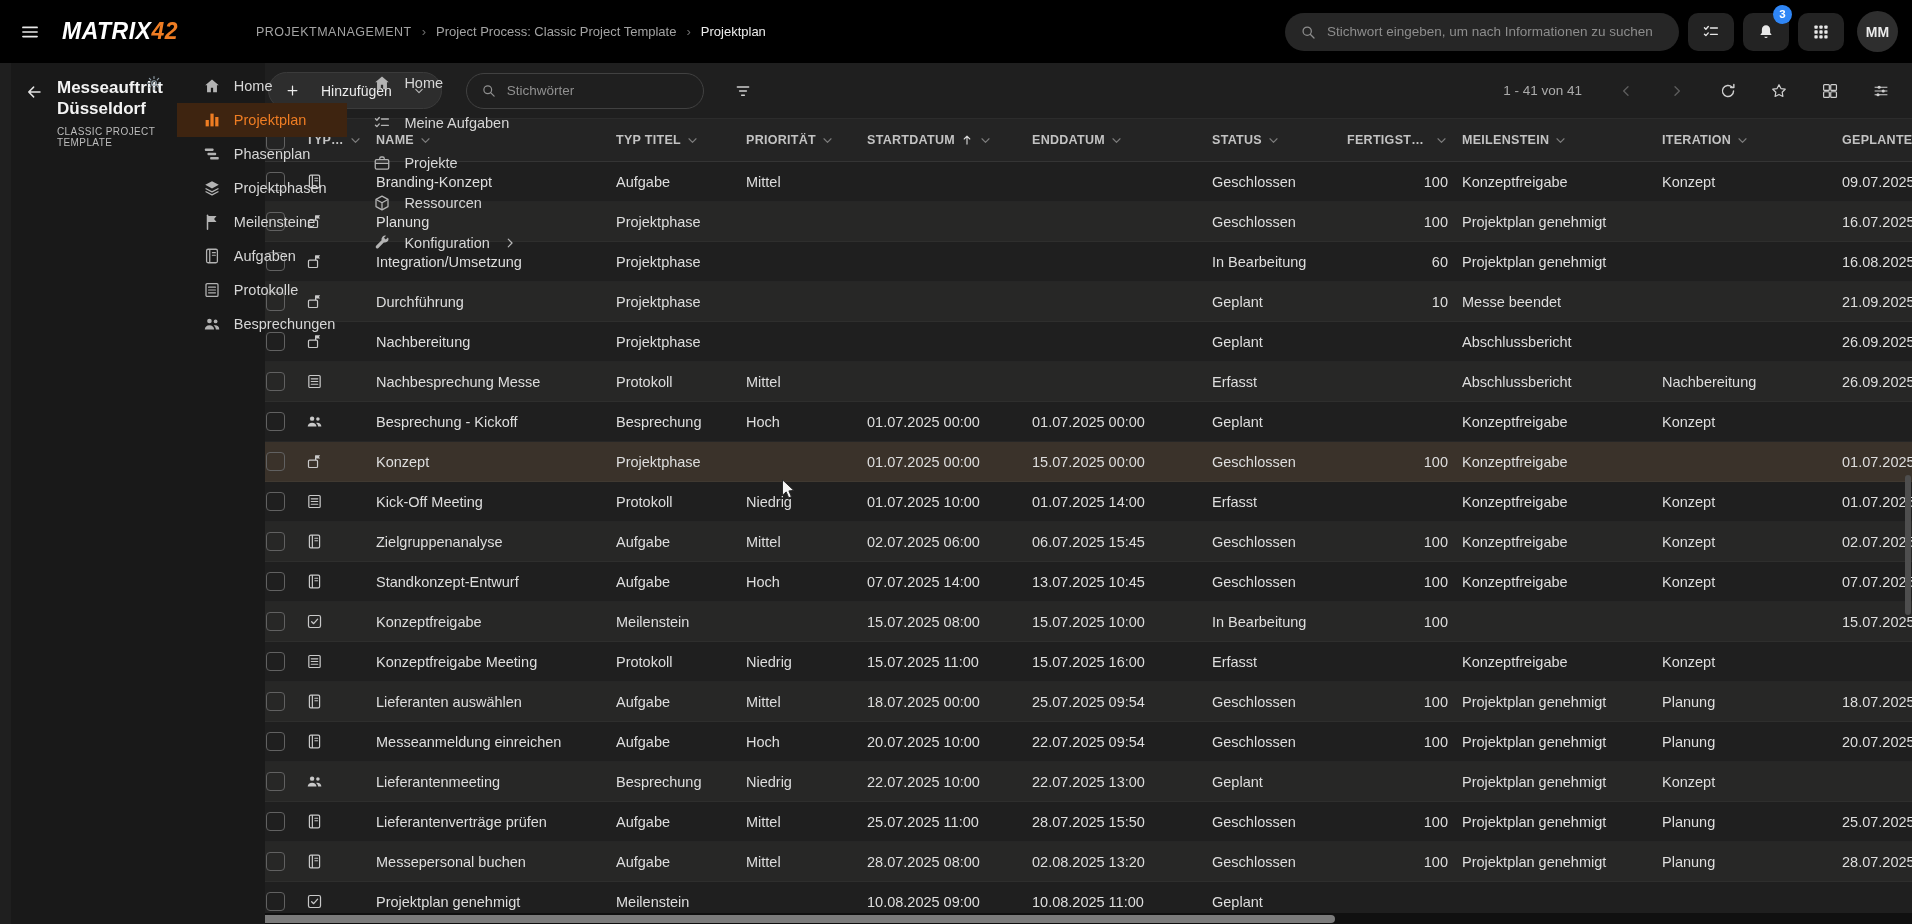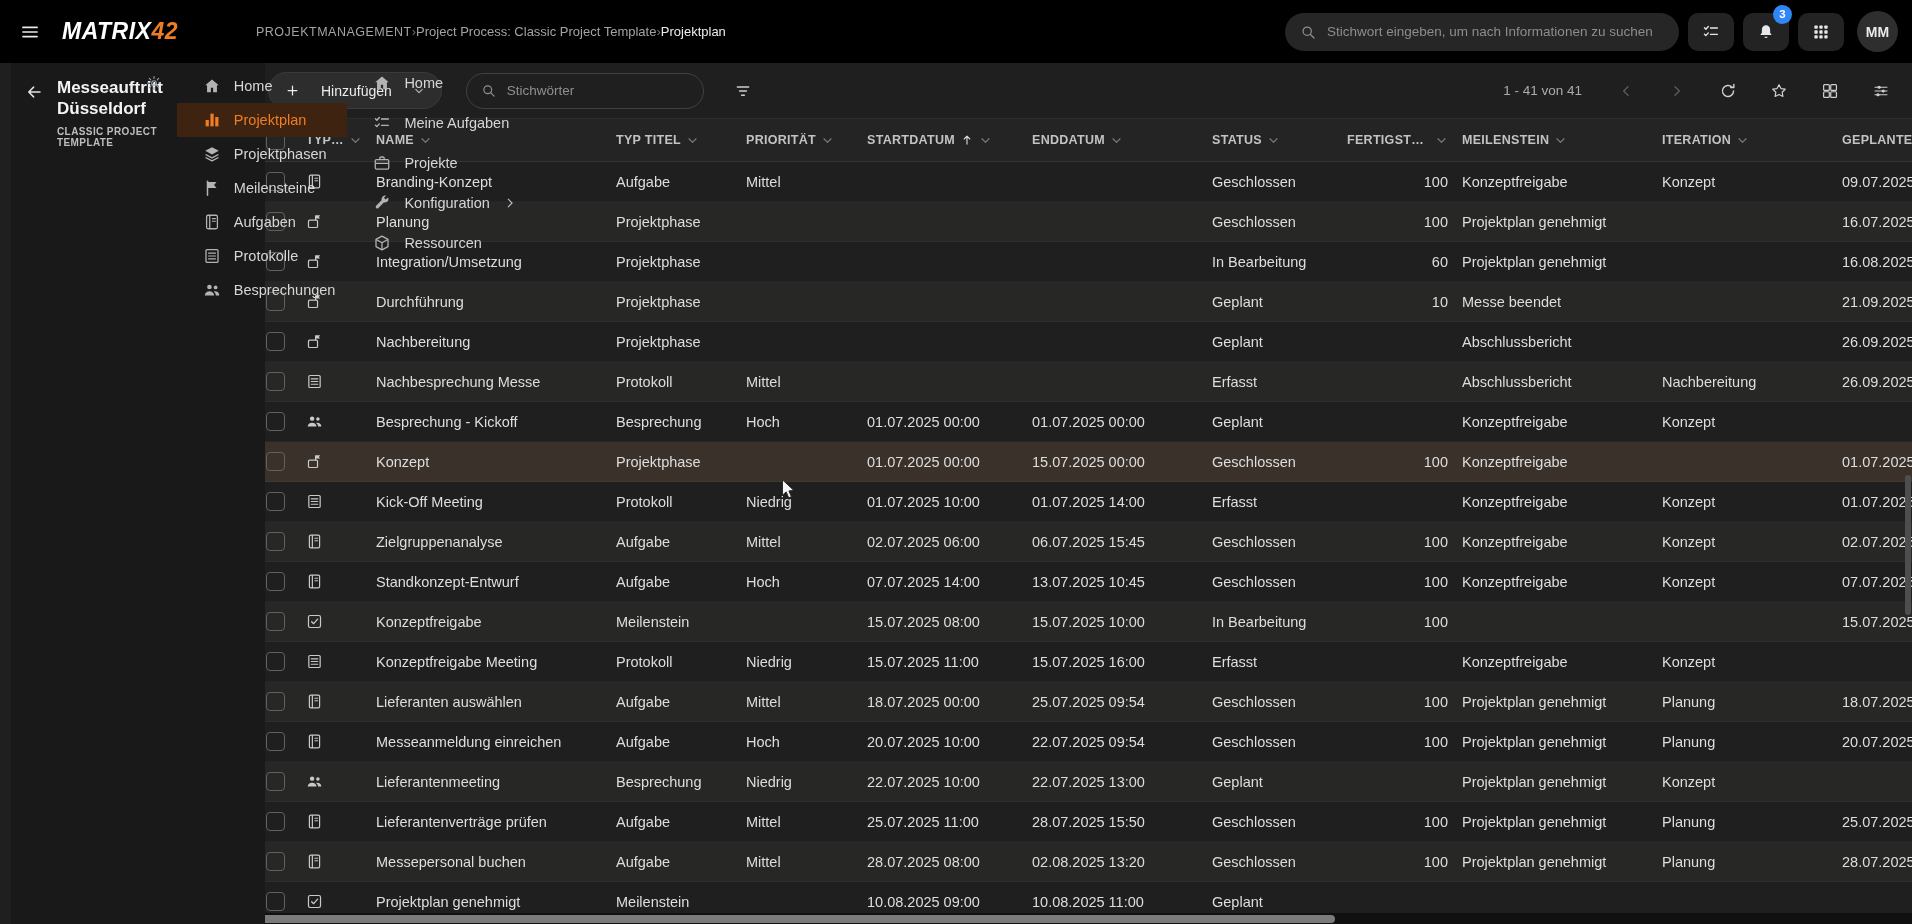--- a/index.html
+++ b/index.html
@@ -10,42 +10,42 @@
   .i12{width:12px;height:12px}.i15{width:15px;height:15px}.i16{width:16px;height:16px}
   .i18{width:18px;height:18px}.i20{width:20px;height:20px}.i24{width:24px;height:24px}
 
   
   .topbar{position:absolute;top:0;left:0;right:0;height:63px;background:var(--topbar-bg,#000);display:flex;align-items:center;padding:0 14px 0 0;z-index:6}
   .tb-iconbtn{background:none;border:none;color:#e8e8e8;width:44px;height:40px;display:flex;align-items:center;justify-content:center;cursor:pointer;padding:0}
   .menu-btn{margin-left:8px}
   .logo{margin-left:10px;font-style:italic;font-weight:bold;font-size:23px;letter-spacing:.5px;display:flex;cursor:pointer}
   .logo-m{color:#fff}
   .logo-42{color:var(--accent-orange,#ef7d23)}
-  .breadcrumb{position:absolute;left:256px;top:0;height:63px;display:flex;align-items:center;gap:0;font-size:13px}
+  .breadcrumb{position:absolute;left:256px;top:0;height:63px;display:flex;align-items:center;gap:10px;font-size:13px}
   .bc-item{color:#a3a3a3;cursor:pointer;white-space:nowrap}
   .bc-item.first{letter-spacing:.5px;font-size:12.5px}
   .bc-item.last{color:#ededed}
   .bc-sep{color:#6d6d6d;font-size:13px}
   .topbar-right{margin-left:auto;display:flex;align-items:center;gap:9px}
   .global-search{width:394px;height:38px;border-radius:19px;background:#262626;display:flex;align-items:center;padding:0 15px;gap:9px}
   .gs-ic{color:#8d8d8d}
   .gs-input{flex:1;background:none;border:none;outline:none;color:#ddd;font-size:13.5px;font-family:inherit;min-width:0}
   .gs-input::placeholder{color:#8d8d8d}
   .tb-iconbtn.boxed{background:#232323;border-radius:10px;width:46px;height:38px}
   .bell-btn{position:relative}
   .badge{position:absolute;top:-8px;right:-3px;min-width:19px;height:19px;padding:0 4px;border-radius:10px;background:var(--badge-blue,#2f86f6);color:#fff;font-size:11.5px;font-weight:bold;display:flex;align-items:center;justify-content:center}
   .avatar{width:41px;height:41px;border-radius:50%;background:#2e2e2e;color:#eaeaea;font-size:14px;font-weight:bold;display:flex;align-items:center;justify-content:center;margin-left:4px;cursor:pointer}
 
   
   .sidebar{position:absolute;top:63px;bottom:0;left:11px;width:254px;background:var(--sidebar-bg,#191919);display:flex;flex-direction:row;z-index:4}
   .sidebar-head{position:relative;padding:15px 14px 10px 46px}
   .back-btn{position:absolute;left:9px;top:15px;background:none;border:none;color:#e2e2e2;width:28px;height:28px;display:flex;align-items:center;justify-content:center;cursor:pointer;padding:0}
   .proj-gear{position:absolute;right:10px;top:7px;background:none;border:none;color:#92a1ab;width:26px;height:26px;display:flex;align-items:center;justify-content:center;cursor:pointer;padding:0}
   .proj-title{font-size:17px;font-weight:bold;color:#f3f3f3;line-height:1.22}
-  .proj-subtitle{margin-top:7px;font-size:10px;font-weight:bold;letter-spacing:.4px;color:#bdbdbd}
+  .proj-subtitle{margin-top:7px;font-size:10px;font-weight:normal;letter-spacing:.4px;color:#bdbdbd}
   .sidebar-nav{margin-top:6px}
   .nav-item{height:34px;display:flex;align-items:center;gap:13px;padding:0 12px 0 26px;color:#d6d6d6;font-size:14.5px;cursor:pointer;white-space:nowrap}
   .nav-item .nav-ic{color:#b3b3b3;width:18px;height:18px}
   .nav-item.active{background:var(--active-nav-bg,#3e2410);color:var(--accent-orange,#ef7d23)}
   .nav-item.active .nav-ic{color:var(--accent-orange,#ef7d23)}
   .nav-chevron{margin-left:auto;color:#b9b9b9;width:14px;height:14px}
   .sidebar-spacer{flex:1}
   .sidebar-bottom{padding-bottom:4px}
   .sidebar-bottom .nav-item{height:40px}
 
@@ -210,20 +210,30 @@
               <rect x="3.5" y="12" width="4.3" height="8.5" fill="currentColor"></rect>
               <rect x="9.9" y="3.5" width="4.3" height="17" fill="currentColor"></rect>
               <rect x="16.3" y="8" width="4.3" height="12.5" fill="currentColor"></rect>
             </svg>
           </span>
           <span class="nav-label">Projektplan</span>
         </div>
         <div class="nav-item">
           <span class="icon nav-ic">
             <svg viewBox="0 0 24 24" style="width:100%;height:100%;display:block" xmlns="http://www.w3.org/2000/svg">
+              <rect x="2.5" y="4.6" width="11.5" height="3.4" rx="1" fill="currentColor"></rect>
+              <rect x="6" y="10.3" width="11.5" height="3.4" rx="1" fill="currentColor"></rect>
+              <rect x="9.5" y="16" width="11.5" height="3.4" rx="1" fill="currentColor"></rect>
+            </svg>
+          </span>
+          <span class="nav-label">Phasenplan</span>
+        </div>
+        <div class="nav-item">
+          <span class="icon nav-ic">
+            <svg viewBox="0 0 24 24" style="width:100%;height:100%;display:block" xmlns="http://www.w3.org/2000/svg">
               <path d="M12 3l9 4.8-9 4.8-9-4.8z" fill="currentColor"></path>
               <path d="M3.4 12.6L12 17.2l8.6-4.6M3.4 16.6L12 21.2l8.6-4.6" fill="none" stroke="currentColor" stroke-width="1.7" stroke-linejoin="round"></path>
             </svg>
           </span>
           <span class="nav-label">Projektphasen</span>
         </div>
         <div class="nav-item">
           <span class="icon nav-ic">
             <svg viewBox="0 0 24 24" style="width:100%;height:100%;display:block" xmlns="http://www.w3.org/2000/svg">
               <path d="M6 21.5V3" stroke="currentColor" stroke-width="2" stroke-linecap="round"></path>
@@ -289,38 +299,38 @@
             <svg viewBox="0 0 24 24" style="width:100%;height:100%;display:block" xmlns="http://www.w3.org/2000/svg">
               <rect x="3" y="7.4" width="18" height="12.8" rx="1.8" fill="none" stroke="currentColor" stroke-width="1.7"></rect>
               <path d="M9 7.4V6a2 2 0 012-2h2a2 2 0 012 2v1.4M3 12.4h18" stroke="currentColor" stroke-width="1.7" fill="none"></path>
             </svg>
           </span>
           <span class="nav-label">Projekte</span>
         </div>
         <div class="nav-item">
           <span class="icon nav-ic">
             <svg viewBox="0 0 24 24" style="width:100%;height:100%;display:block" xmlns="http://www.w3.org/2000/svg">
+              <path d="M12 2.8l8 4.4v9.6l-8 4.4-8-4.4V7.2z" fill="none" stroke="currentColor" stroke-width="1.7" stroke-linejoin="round"></path>
+              <path d="M4.2 7.3L12 11.6l7.8-4.3M12 11.6V21" fill="none" stroke="currentColor" stroke-width="1.7" stroke-linejoin="round"></path>
+            </svg>
+          </span>
+          <span class="nav-label">Ressourcen</span>
+        </div>
+        <div class="nav-item">
+          <span class="icon nav-ic">
+            <svg viewBox="0 0 24 24" style="width:100%;height:100%;display:block" xmlns="http://www.w3.org/2000/svg">
               <path d="M20.7 6.5a5 5 0 01-6.3 4.8l-7.2 7.2a2.1 2.1 0 11-3-3l7.2-7.2a5 5 0 016-6.1L14.6 5l2.4 2.4 2.9-2.8c.4.6.7 1.2.8 1.9z" fill="currentColor"></path>
             </svg>
           </span>
           <span class="nav-label">Konfiguration</span>
           <span class="icon nav-chevron">
             <svg viewBox="0 0 24 24" style="width:100%;height:100%;display:block" xmlns="http://www.w3.org/2000/svg">
               <path d="M9 5.5l6.5 6.5L9 18.5" fill="none" stroke="currentColor" stroke-width="2" stroke-linecap="round" stroke-linejoin="round"></path>
             </svg>
           </span>
-        </div>
-        <div class="nav-item">
-          <span class="icon nav-ic">
-            <svg viewBox="0 0 24 24" style="width:100%;height:100%;display:block" xmlns="http://www.w3.org/2000/svg">
-              <path d="M12 2.8l8 4.4v9.6l-8 4.4-8-4.4V7.2z" fill="none" stroke="currentColor" stroke-width="1.7" stroke-linejoin="round"></path>
-              <path d="M4.2 7.3L12 11.6l7.8-4.3M12 11.6V21" fill="none" stroke="currentColor" stroke-width="1.7" stroke-linejoin="round"></path>
-            </svg>
-          </span>
-          <span class="nav-label">Ressourcen</span>
         </div>
       </nav>
   </aside>
 
   <main class="main">
     <div class="toolbar">
       <button class="add-btn">
         <span class="icon i15">
             <svg viewBox="0 0 24 24" style="width:100%;height:100%;display:block" xmlns="http://www.w3.org/2000/svg">
               <path d="M12 5v14M5 12h14" stroke="currentColor" stroke-width="2" stroke-linecap="round"></path>

